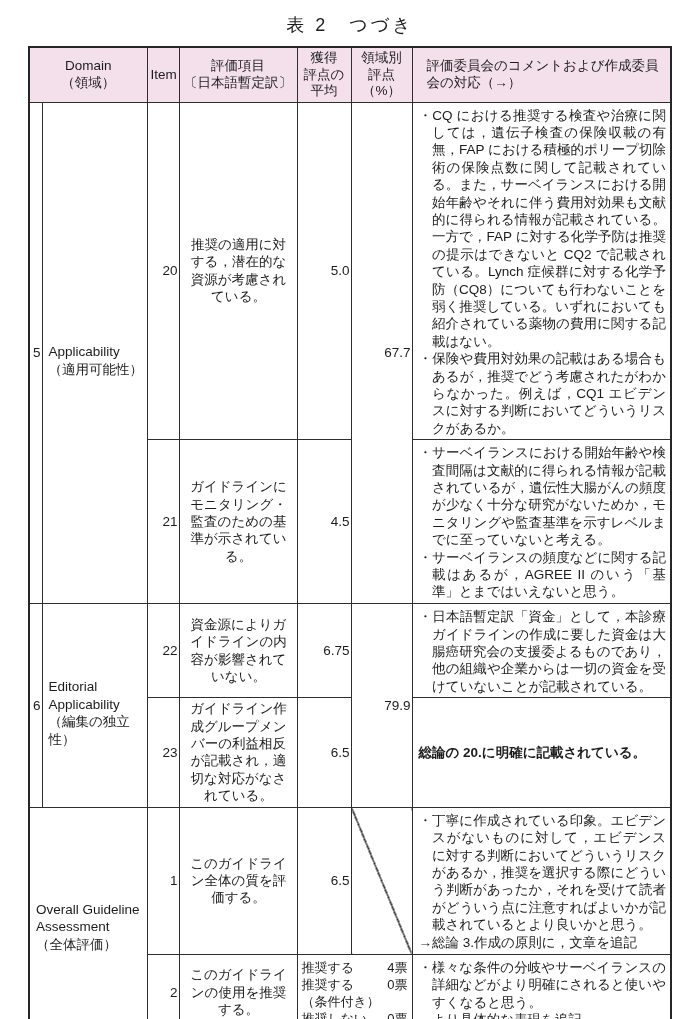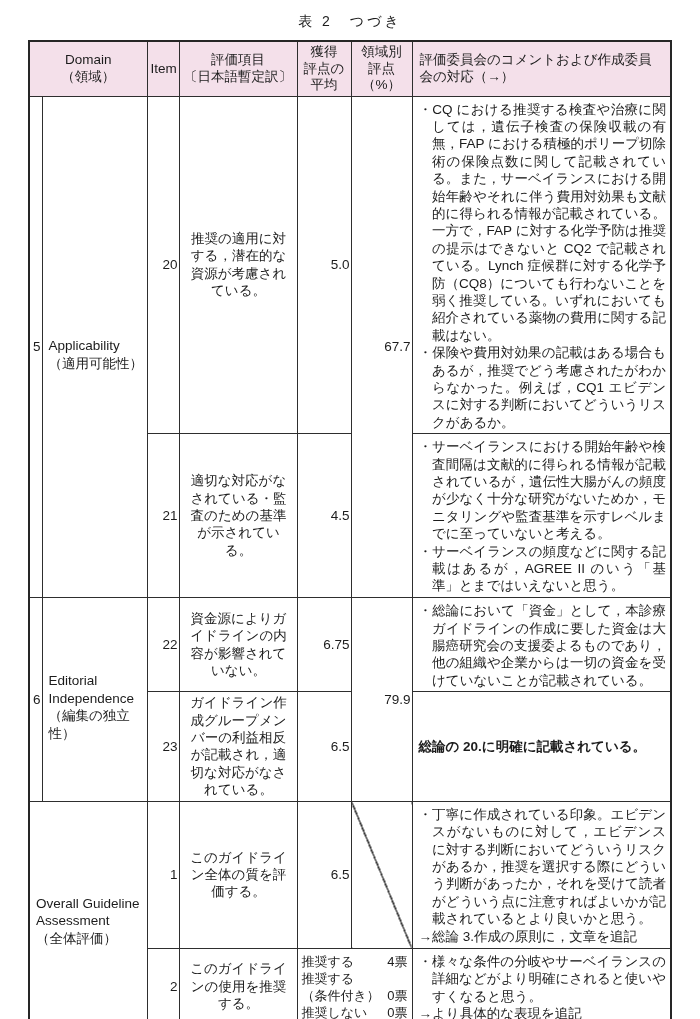--- a/index.html
+++ b/index.html
@@ -3,50 +3,50 @@
 <meta charset="utf-8">
 <style>
   html,body { margin:0; padding:0; }
   body {
     width:700px; height:1019px; background:#ffffff;
     font-family:"Liberation Sans","DejaVu Sans",sans-serif;
     color:#1c1c1c;
     -webkit-font-smoothing:antialiased;
   }
   .page-title {
-    text-align:center; font-size:14px; letter-spacing:3px;
+    text-align:center; font-size:18px; letter-spacing:3px;
     padding:13px 0 9px 0; font-weight:500;
   }
   table.agree {
     border-collapse:collapse; table-layout:fixed;
     margin:0 auto; width:642px;
     border:2px solid #262626;
   }
   th, td { border:1px solid #2e2e2e; overflow:hidden; }
   th {
     background:#f4e0ea; font-weight:normal; font-size:13.5px;
     line-height:16.5px; white-space:pre-line; text-align:center;
     vertical-align:middle; padding:2px 3px;
   }
-  th.left { text-align:left; padding-left:7px; padding-right:6px; }
+  th.left { text-align:left; padding-left:14px; padding-right:6px; }
   td { font-size:13.5px; line-height:17.4px; vertical-align:middle; }
   td.center { text-align:right; }
   td.name { padding:18px 3px 2px 6px; white-space:pre-line; line-height:17.5px; }
   td.criteria { padding:2px 5px 2px 6px; text-align:center; }
   td.comments { vertical-align:top; padding:4px 4px 2px 6px; text-align:justify;margin-top:44px; }
   td.comments-mid { vertical-align:middle; padding:2px 4px 2px 6px;font-weight:bold; }
   .bullet { padding-left:13.5px; text-indent:-13.5px; }
   .arrow  { text-indent:0; }
   td.diag {
     background:linear-gradient(to right top,
       transparent calc(50% - 0.8px), #3a3a3a calc(50% - 0.8px),
       #3a3a3a calc(50% + 0.8px), transparent calc(50% + 0.8px));
   }
   td.votes { padding:1px 4px; font-size:13px; line-height:17px; vertical-align:middle; }
-  .vrow { display:flex; justify-content:space-between; align-items:flex-end; }
+  .vrow { display:flex; justify-content:space-between; align-items:flex-start; }
   .vlabel { white-space:pre-line; text-align:left; }
   .vcount { white-space:nowrap; }
   tr.h-head { height:52px; }
   tr.r20 { height:325px; }
   tr.r21 { height:164px; }
   tr.r22 { height:91px; }
   tr.r23 { height:94px; }
   tr.o1  { height:147px; }
   tr.o2  { height:73px;  }
 </style>
@@ -91,40 +91,40 @@
     <td class="center">5.0</td>
     <td class="center" rowspan="2">67.7</td>
     <td class="comments">
       <div class="bullet">・CQ における推奨する検査や治療に関しては，遺伝子検査の保険収載の有無，FAP における積極的ポリープ切除術の保険点数に関して記載されている。また，サーベイランスにおける開始年齢やそれに伴う費用対効果も文献的に得られる情報が記載されている。一方で，FAP に対する化学予防は推奨の提示はできないと CQ2 で記載されている。Lynch 症候群に対する化学予防（CQ8）についても行わないことを弱く推奨している。いずれにおいても紹介されている薬物の費用に関する記載はない。</div>
       <div class="bullet">・保険や費用対効果の記載はある場合もあるが，推奨でどう考慮されたがわからなかった。例えば，CQ1 エビデンスに対する判断においてどういうリスクがあるか。</div>
     </td>
   </tr>
 
   <tr class="r21">
     <td class="center">21</td>
-    <td class="criteria">適切な対応がなされている・監査のための基準が示されている。</td>
+    <td class="criteria">ガイドラインにモニタリング・監査のための基準が示されている。</td>
     <td class="center">4.5</td>
     <td class="comments">
       <div class="bullet">・サーベイランスにおける開始年齢や検査間隔は文献的に得られる情報が記載されているが，遺伝性大腸がんの頻度が少なく十分な研究がないためか，モニタリングや監査基準を示すレベルまでに至っていないと考える。</div>
       <div class="bullet">・サーベイランスの頻度などに関する記載はあるが，AGREE II のいう「基準」とまではいえないと思う。</div>
     </td>
   </tr>
 
   <tr class="r22">
     <td class="center" rowspan="2">6</td>
     <td class="name" rowspan="2">Editorial
-Independence
+Applicability
 （編集の独立
 性）</td>
     <td class="center">22</td>
     <td class="criteria">資金源によりガイドラインの内容が影響されていない。</td>
     <td class="center">6.75</td>
     <td class="center" rowspan="2">79.9</td>
     <td class="comments">
-      <div class="bullet">・総論において「資金」として，本診療ガイドラインの作成に要した資金は大腸癌研究会の支援委よるものであり，他の組織や企業からは一切の資金を受けていないことが記載されている。</div>
+      <div class="bullet">・日本語暫定訳「資金」として，本診療ガイドラインの作成に要した資金は大腸癌研究会の支援委よるものであり，他の組織や企業からは一切の資金を受けていないことが記載されている。</div>
     </td>
   </tr>
 
   <tr class="r23">
     <td class="center">23</td>
     <td class="criteria">ガイドライン作成グループメンバーの利益相反が記載され，適切な対応がなされている。</td>
     <td class="center">6.5</td>
     <td class="comments comments-mid">
       <div>総論の 20.に明確に記載されている。</div>
     </td>

